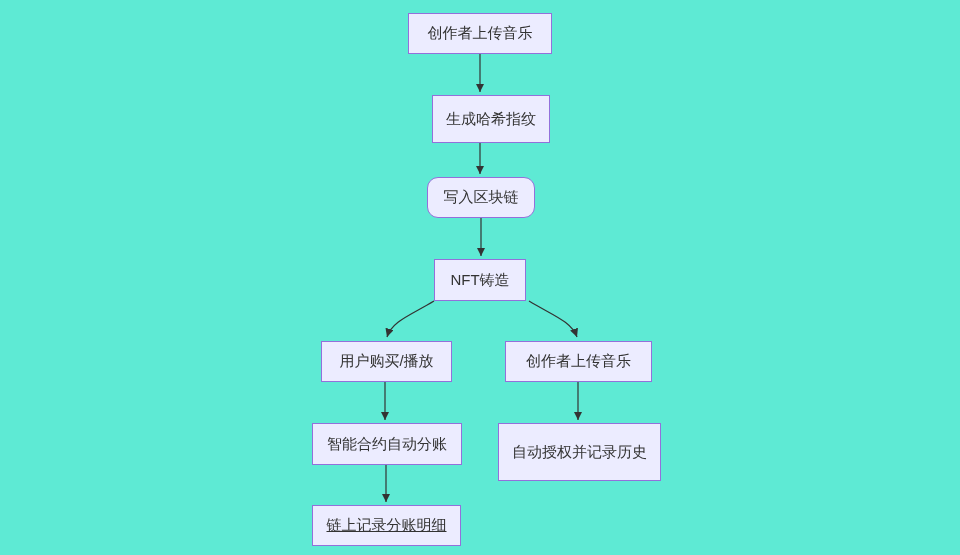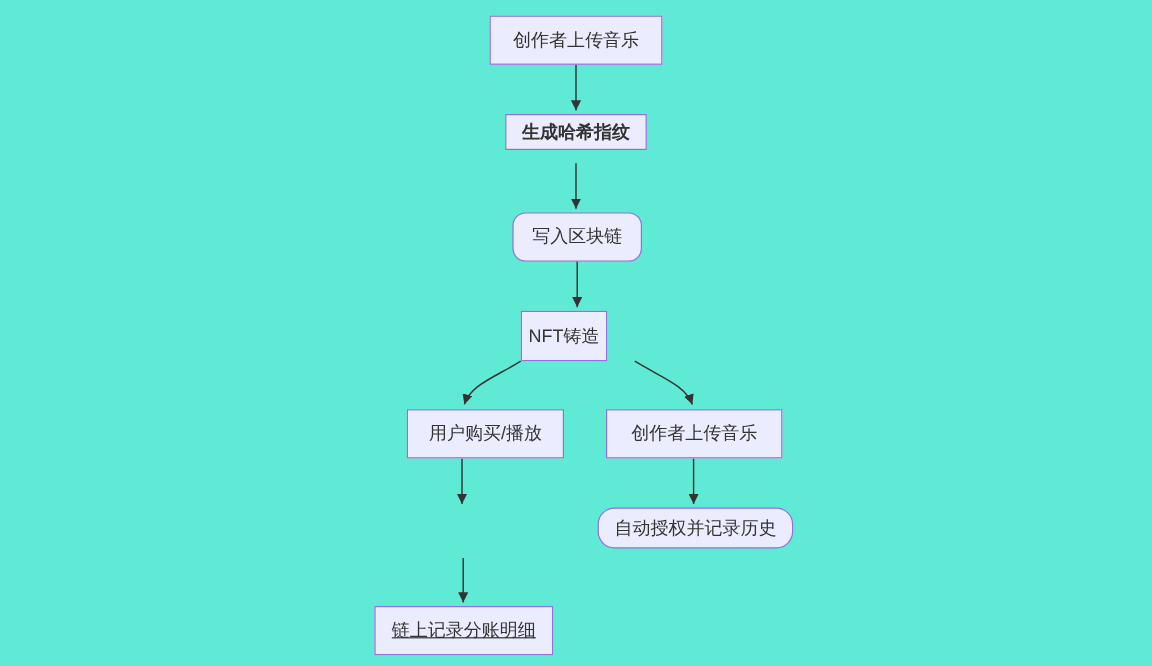--- a/index.html
+++ b/index.html
@@ -30,27 +30,27 @@
     color: #333333;
     font-size: 15px;
     display: flex;
     align-items: center;
     justify-content: center;
     text-align: center;
     white-space: nowrap;
   }
   
   .n1 { left: 408px; top: 13px;  width: 144px; height: 41px; }
-  .n2 { left: 421px; top: 95px;  width: 118px; height: 30px; font-weight: bold; }
+  .n2 { left: 432px; top: 95px;  width: 118px; height: 48px; }
   .n3 { left: 427px; top: 177px; width: 108px; height: 41px; border-radius: 11px; }
-  .n4 { left: 434px; top: 259px; width: 72px;  height: 42px; }
-  .n5 { left: 339px; top: 341px; width: 131px; height: 41px; }
+  .n4 { left: 434px; top: 259px; width: 92px;  height: 42px; }
+  .n5 { left: 321px; top: 341px; width: 131px; height: 41px; }
   .n6 { left: 505px; top: 341px; width: 147px; height: 41px; }
   .n7 { left: 312px; top: 423px; width: 150px; height: 42px; }
-  .n8 { left: 498px; top: 423px; width: 163px; height: 34px; border-radius: 14px; }
+  .n8 { left: 498px; top: 423px; width: 163px; height: 58px; }
   .n9 { left: 312px; top: 505px; width: 149px; height: 41px; text-decoration: underline; }
   .edge {
     fill: none;
     stroke: #333333;
     stroke-width: 1.2;
   }
 </style>
 </head>
 <body>
 
@@ -71,16 +71,17 @@
     <path class="edge" d="M578 382 V420" marker-end="url(#arrowhead)"></path>
     <path class="edge" d="M386 465 V502" marker-end="url(#arrowhead)"></path>
   </svg>
 
   <div class="node n1">创作者上传音乐</div>
   <div class="node n2">生成哈希指纹</div>
   <div class="node n3">写入区块链</div>
   <div class="node n4">NFT铸造</div>
   <div class="node n5">用户购买/播放</div>
   <div class="node n6">创作者上传音乐</div>
+  <div class="node n7">智能合约自动分账</div>
   <div class="node n8">自动授权并记录历史</div>
   <div class="node n9">链上记录分账明细</div>
 
 </div>
 
 </body></html>

